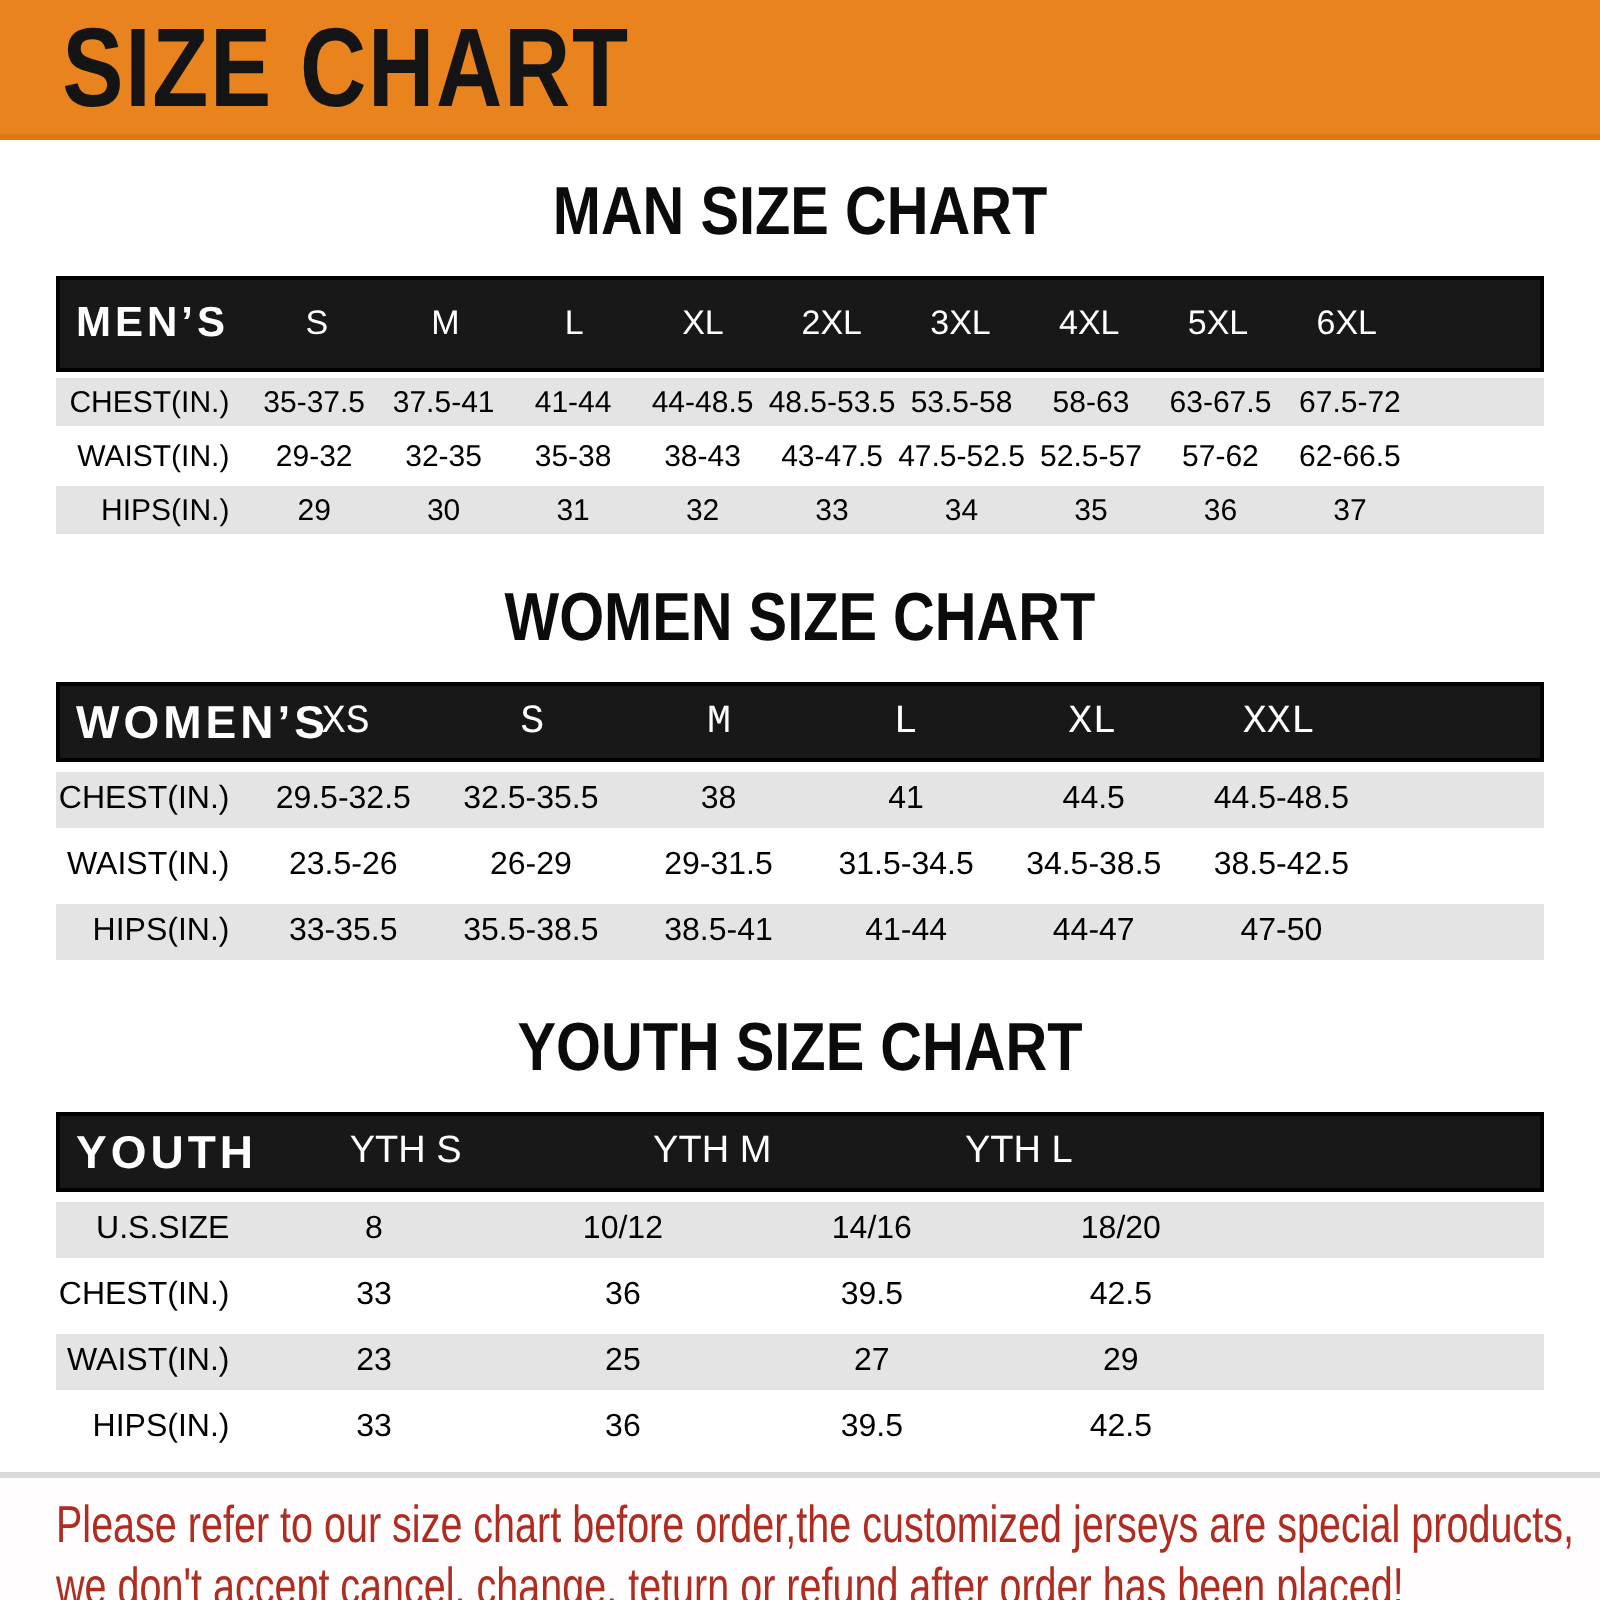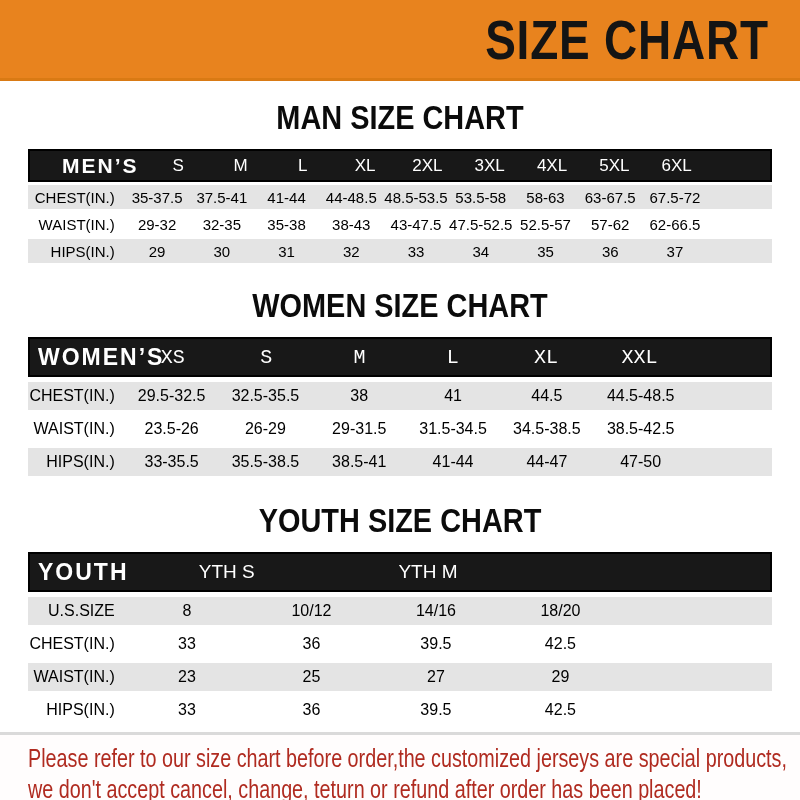--- a/index.html
+++ b/index.html
@@ -3,22 +3,22 @@
 <meta charset="utf-8">
 <style>
   html,body{margin:0;padding:0;background:#fff;}
   .page{
     width:800px;height:800px;position:relative;overflow:hidden;
     margin:0 auto;background:#fff;
     font-family:"Liberation Sans", sans-serif;color:#161616;
   }
   
   .banner{
-    height:81px;background:var(--banner-bg,#E8831E);
-    display:flex;align-items:center;justify-content:flex-end;
+    height:70px;background:var(--banner-bg,#E8831E);
+    display:flex;align-items:center;justify-content:flex-start;
     border-bottom:3px solid #d97a14;box-sizing:border-box;
   }
   .banner-title{
     font-size:56px;font-weight:bold;color:#141414;
     white-space:nowrap;letter-spacing:1px;
     transform:scaleX(0.82);display:inline-block;
   }
   
   .section-heading{
     margin:0;text-align:center;font-weight:bold;color:#0b0b0b;
@@ -27,21 +27,21 @@
   }
   .section-men    .section-heading{margin-top:16px;}
   .section-women  .section-heading{margin-top:22px;}
   .section-youth  .section-heading{margin-top:24px;}
   
   .table{width:744px;margin:12px auto 0;}
   .row{display:flex;align-items:center;box-sizing:border-box;}
   .header-row{
     background:var(--bar-bg,#181818);border:2px solid #000;color:#fff;
   }
-  .section-men   .header-row{height:33px;padding-left:24px;}
+  .section-men   .header-row{height:48px;}
   .section-women .header-row,
   .section-youth .header-row{height:40px;}
   .cell{text-align:center;min-width:0;}
   .label-cell{
     flex:0 0 13%;text-align:right;padding-right:10px;
     box-sizing:border-box;white-space:nowrap;
   }
   .size-cell,.value-cell{flex:1 1 0;white-space:nowrap;}
   .spacer{flex:1 1 0;}
   .section-women .spacer{flex:0.9 0.9 0;}
@@ -185,20 +185,21 @@
           </div>
         </div>
       </section>
       <section class="chart-section section-youth">
         <h2 class="section-heading">YOUTH SIZE CHART</h2>
         <div class="table">
           <div class="row header-row">
             <div class="cell label-cell header-label">YOUTH</div>
             <div class="cell size-cell">YTH S</div>
             <div class="cell size-cell">YTH M</div>
+            <div class="cell size-cell">YTH L</div>
             <div class="spacer"></div>
           </div>
           <div class="row data-row row-gray">
             <div class="cell label-cell">U.S.SIZE</div>
             <div class="cell value-cell">8</div>
             <div class="cell value-cell">10/12</div>
             <div class="cell value-cell">14/16</div>
             <div class="cell value-cell">18/20</div>
             <div class="spacer"></div>
           </div>

